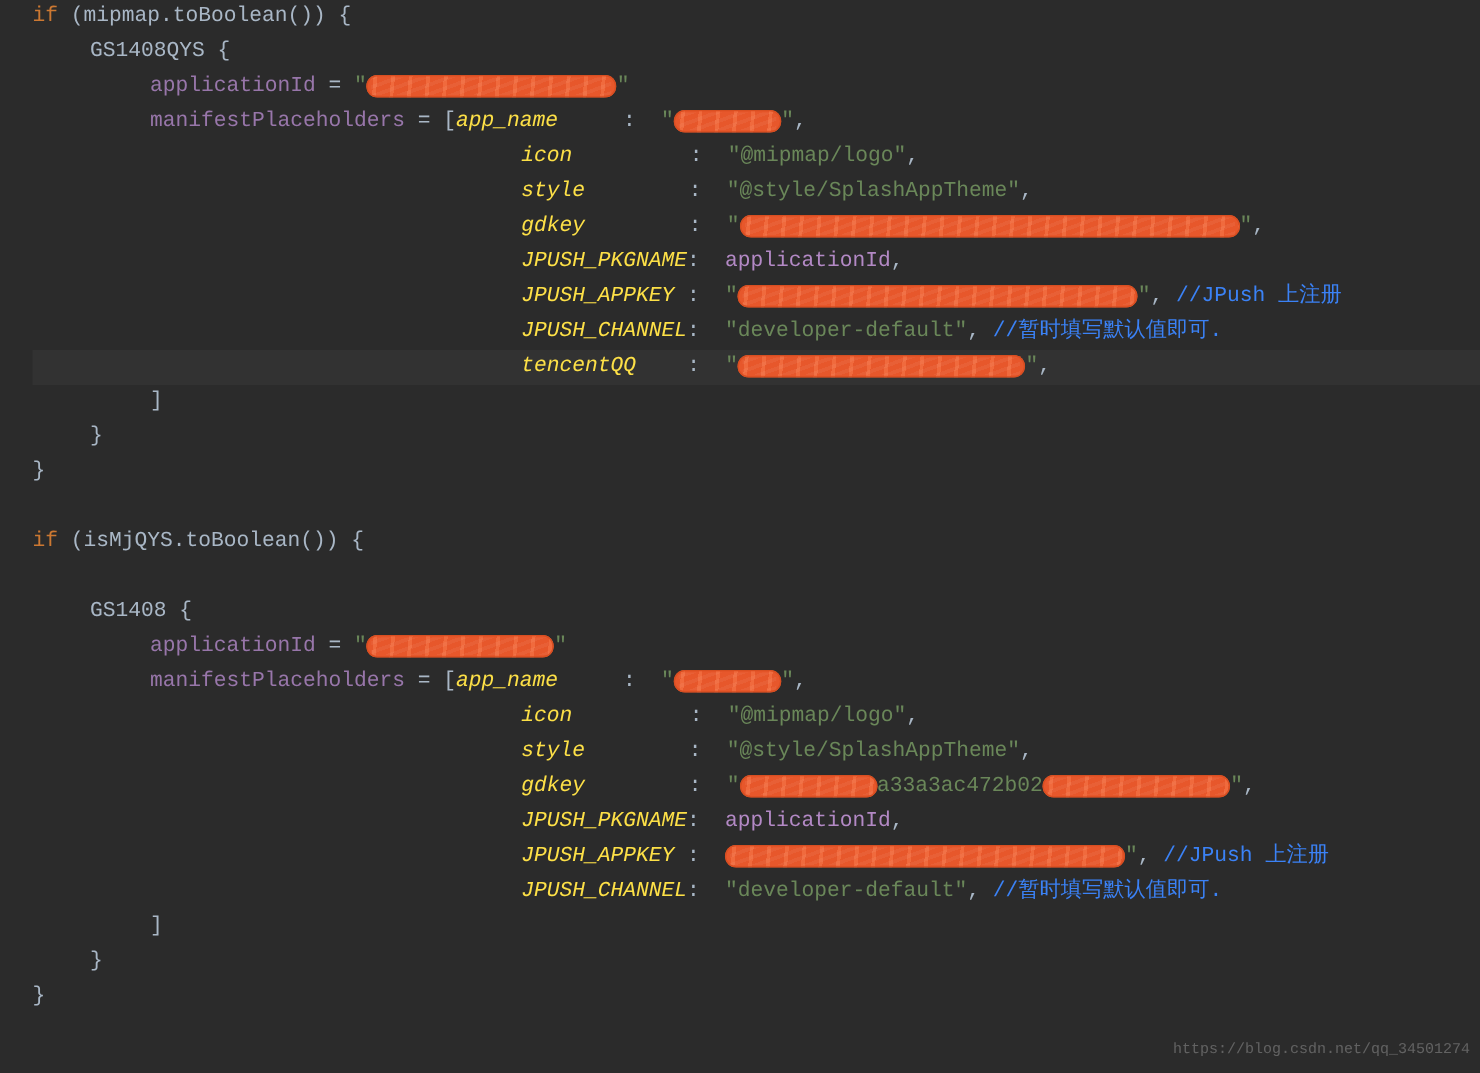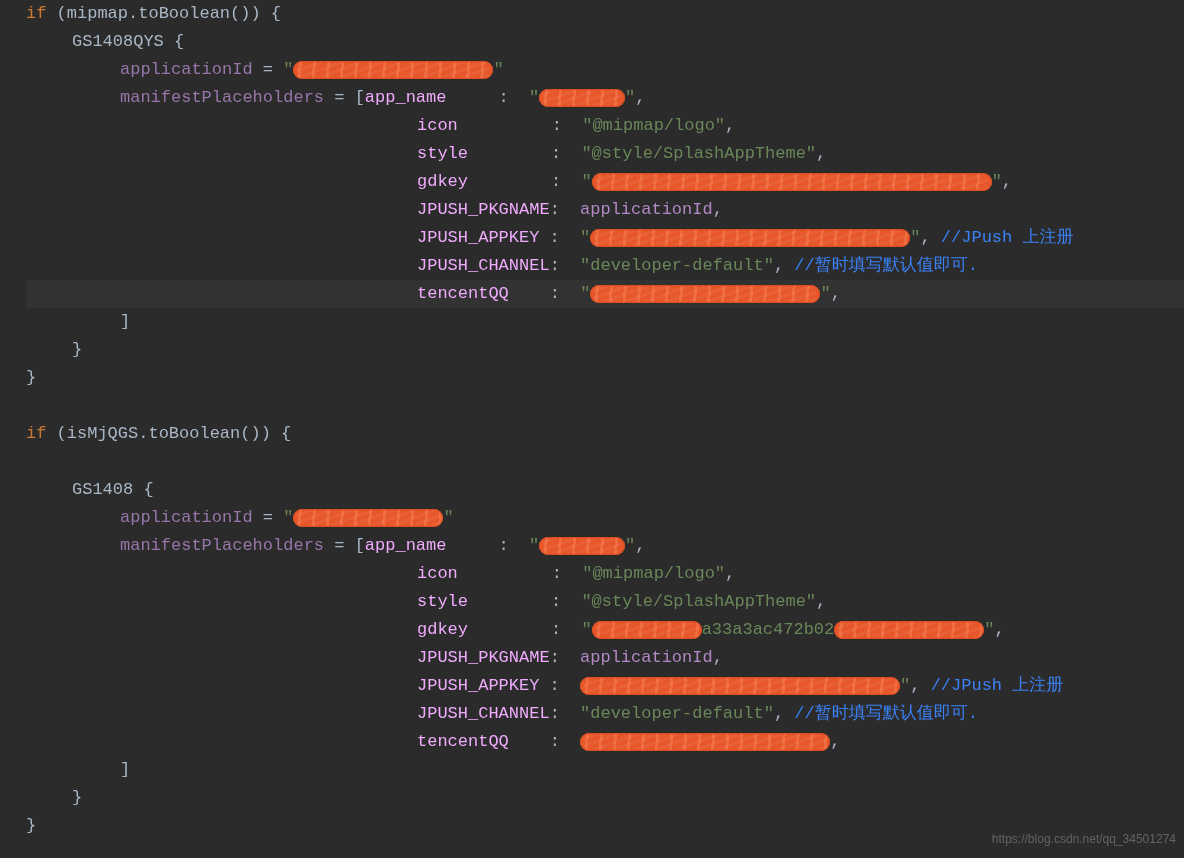--- a/index.html
+++ b/index.html
@@ -13,42 +13,42 @@
     height: 858px;
     position: relative;
     color: #a9b7c6;
   }
   .editor { padding: 0 0 0 26px; white-space: nowrap; }
   .line { height: 28px; position: relative; }
   .line.highlight { background: #323232; }
   .kw    { color: #cc7832; }
   .ident { color: #a9b7c6; }
   .prop  { color: #9876aa; }
-  .mkey  { color: #f0abfc; }
+  .mkey  { color: #fde047; font-style: italic; }
   .str   { color: #6a8759; }
   .ref   { color: #b389c5; }
   .cmt   { color: #3b82f6; }
   .op    { color: #a9b7c6; }
   .brace { color: #a9b7c6; }
   .scribble {
     display: inline-block; position: relative; vertical-align: middle;
     height: 18px; border-radius: 9px;
     background: repeating-linear-gradient(
       95deg, #e7572b 0 6px, #f06a3d 6px 9px, #e7572b 9px 14px);
     box-shadow: inset 0 0 0 1px #d84e21;
   }
   .scribble::after {
     content: ""; position: absolute; inset: 2px 4px;
     background: repeating-linear-gradient(
       -20deg, rgba(255,255,255,0.05) 0 3px, transparent 3px 7px);
   }
   .watermark {
     position: absolute; right: 8px; bottom: 5px;
     color: rgba(200,200,200,0.35); font-size: 12px;
-    font-family: Liberation Sans, sans-serif;
+    font-family: Liberation Mono, monospace;
   }
   .sp { display:inline-block; }
 </style>
 </head>
 <body>
 
 <div class="editor">
 
   <div class="line">
     <span class="kw">if</span>
@@ -91,21 +91,21 @@
     <span class="sp" style="width:46px"></span><span class="brace">}</span>
   </div>
   <div class="line">
     <span class="brace">}</span>
   </div>
 
   <div class="line"></div>
 
   <div class="line">
     <span class="kw">if</span>
-    <span class="ident"> (</span><span class="ident">isMjQGS</span><span class="ident">.toBoolean()</span><span class="ident">) </span><span class="brace">{</span>
+    <span class="ident"> (</span><span class="ident">isMjQYS</span><span class="ident">.toBoolean()</span><span class="ident">) </span><span class="brace">{</span>
   </div>
   <div class="line"></div>
   <div class="line">
     <span class="sp" style="width:46px"></span><span class="ident">GS1408</span><span class="brace"> {</span>
   </div>
   <div class="line">
     <span class="sp" style="width:94px"></span><span class="prop">applicationId</span><span class="op"> = </span><span class="str">"</span><span class="scribble" style="width:150px"></span><span class="str">"</span>
   </div>
   <div class="line">
     <span class="sp" style="width:94px"></span><span class="prop">manifestPlaceholders</span><span class="op"> = [</span><span class="mkey">app_name</span><span class="sp" style="width:52px"></span><span class="op">: </span><span class="sp" style="width:10px"></span><span class="str">"</span><span class="scribble" style="width:86px"></span><span class="str">"</span><span class="op">,</span>
@@ -122,23 +122,20 @@
   <div class="line">
     <span class="sp" style="width:391px"></span><span class="mkey">JPUSH_PKGNAME</span><span class="op">: </span><span class="sp" style="width:10px"></span><span class="ref">applicationId</span><span class="op">,</span>
   </div>
   <div class="line">
     <span class="sp" style="width:391px"></span><span class="mkey">JPUSH_APPKEY</span><span class="op"> : </span><span class="sp" style="width:10px"></span><span class="scribble" style="width:320px"></span><span class="str">"</span><span class="op">, </span><span class="cmt">//JPush  上注册</span>
   </div>
   <div class="line">
     <span class="sp" style="width:391px"></span><span class="mkey">JPUSH_CHANNEL</span><span class="op">: </span><span class="sp" style="width:10px"></span><span class="str">"developer-default"</span><span class="op">, </span><span class="cmt">//暂时填写默认值即可.</span>
   </div>
   <div class="line">
-    <span class="sp" style="width:391px"></span><span class="mkey">tencentQQ</span><span class="sp" style="width:41px"></span><span class="op">: </span><span class="sp" style="width:10px"></span><span class="scribble" style="width:250px"></span><span class="op">,</span>
-  </div>
-  <div class="line">
     <span class="sp" style="width:94px"></span><span class="op">]</span>
   </div>
   <div class="line">
     <span class="sp" style="width:46px"></span><span class="brace">}</span>
   </div>
   <div class="line">
     <span class="brace">}</span>
   </div>
 
 </div>

